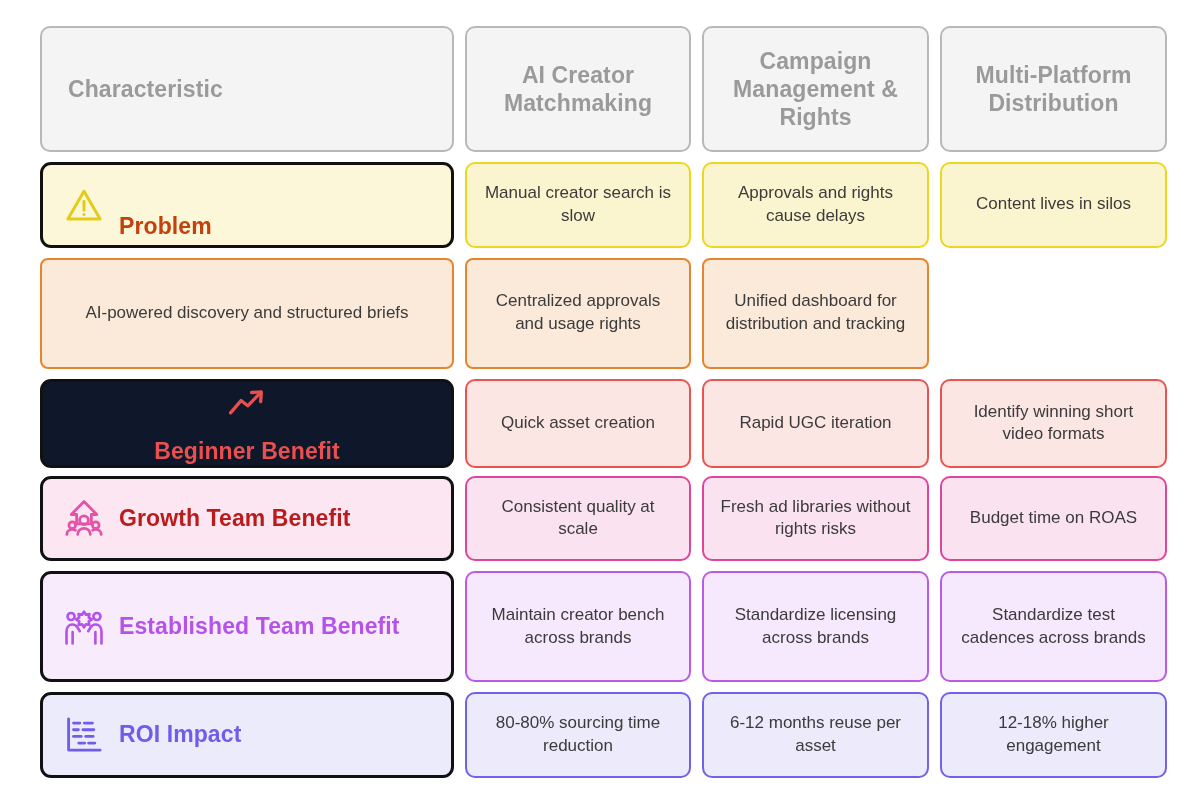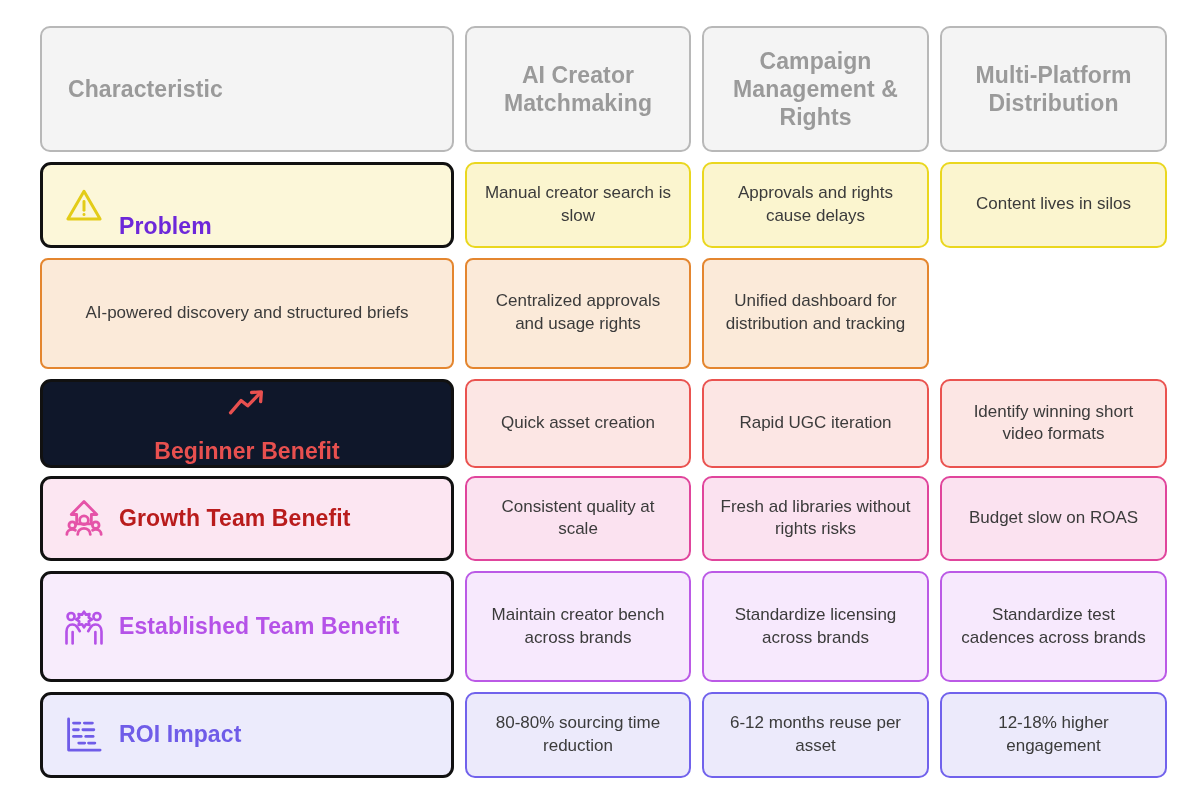--- a/index.html
+++ b/index.html
@@ -96,21 +96,21 @@
     padding: 8px 16px;
   }
   .cell .ctext {
     font-size: 17px;
     color: #3b3b3b;
     line-height: 1.35;
   }
 
   
   .r0 .label-cell { background: #fcf7d9; }
-  .r0 .label-text { color: #6d28d9; margin-top: 44px; }
+  .r0 .label-text { color: #c2410c; margin-top: 44px; }
   .r0 .cell { background: #fbf5cf; border-color: #ead71f; }
 
   .r1 .label-cell { background: #fceedf; }
   .r1 .label-text { color: #e0812c; }
   .r1 .cell { background: #fbead9; border-color: #e4862f; border-radius: 8px; }
 
   .r2 .label-cell { background: #0f172a; flex-direction: column; }
   .r2 .label-text { color: #e8504f; }
   .r2 .cell { background: #fce6e4; border-color: #ea5350; }
 
@@ -216,21 +216,21 @@
       </span>
       <span class="label-text">Growth Team Benefit</span>
     </div>
     <div class="cell">
       <span class="ctext">Consistent quality at scale</span>
     </div>
     <div class="cell">
       <span class="ctext">Fresh ad libraries without rights risks</span>
     </div>
     <div class="cell">
-      <span class="ctext">Budget slow on ROAS</span>
+      <span class="ctext">Budget time on ROAS</span>
     </div>
   </div>
 
   <div class="row row-r4 r4">
     <div class="label-cell">
       <span class="icon">
         <svg viewBox="0 0 24 24" fill="none" stroke="#b552e8" stroke-width="1.5" stroke-linecap="round" stroke-linejoin="round">
           <circle cx="4.6" cy="6.0" r="2.0"></circle>
           <circle cx="19.4" cy="6.0" r="2.0"></circle>
           <path d="M12 3.2 L13.1 5.0 L15.1 4.6 L14.7 6.6 L16.5 7.7 L14.7 8.8 L15.1 10.8 L13.1 10.4 L12 12.2 L10.9 10.4 L8.9 10.8 L9.3 8.8 L7.5 7.7 L9.3 6.6 L8.9 4.6 L10.9 5.0 Z"></path>

